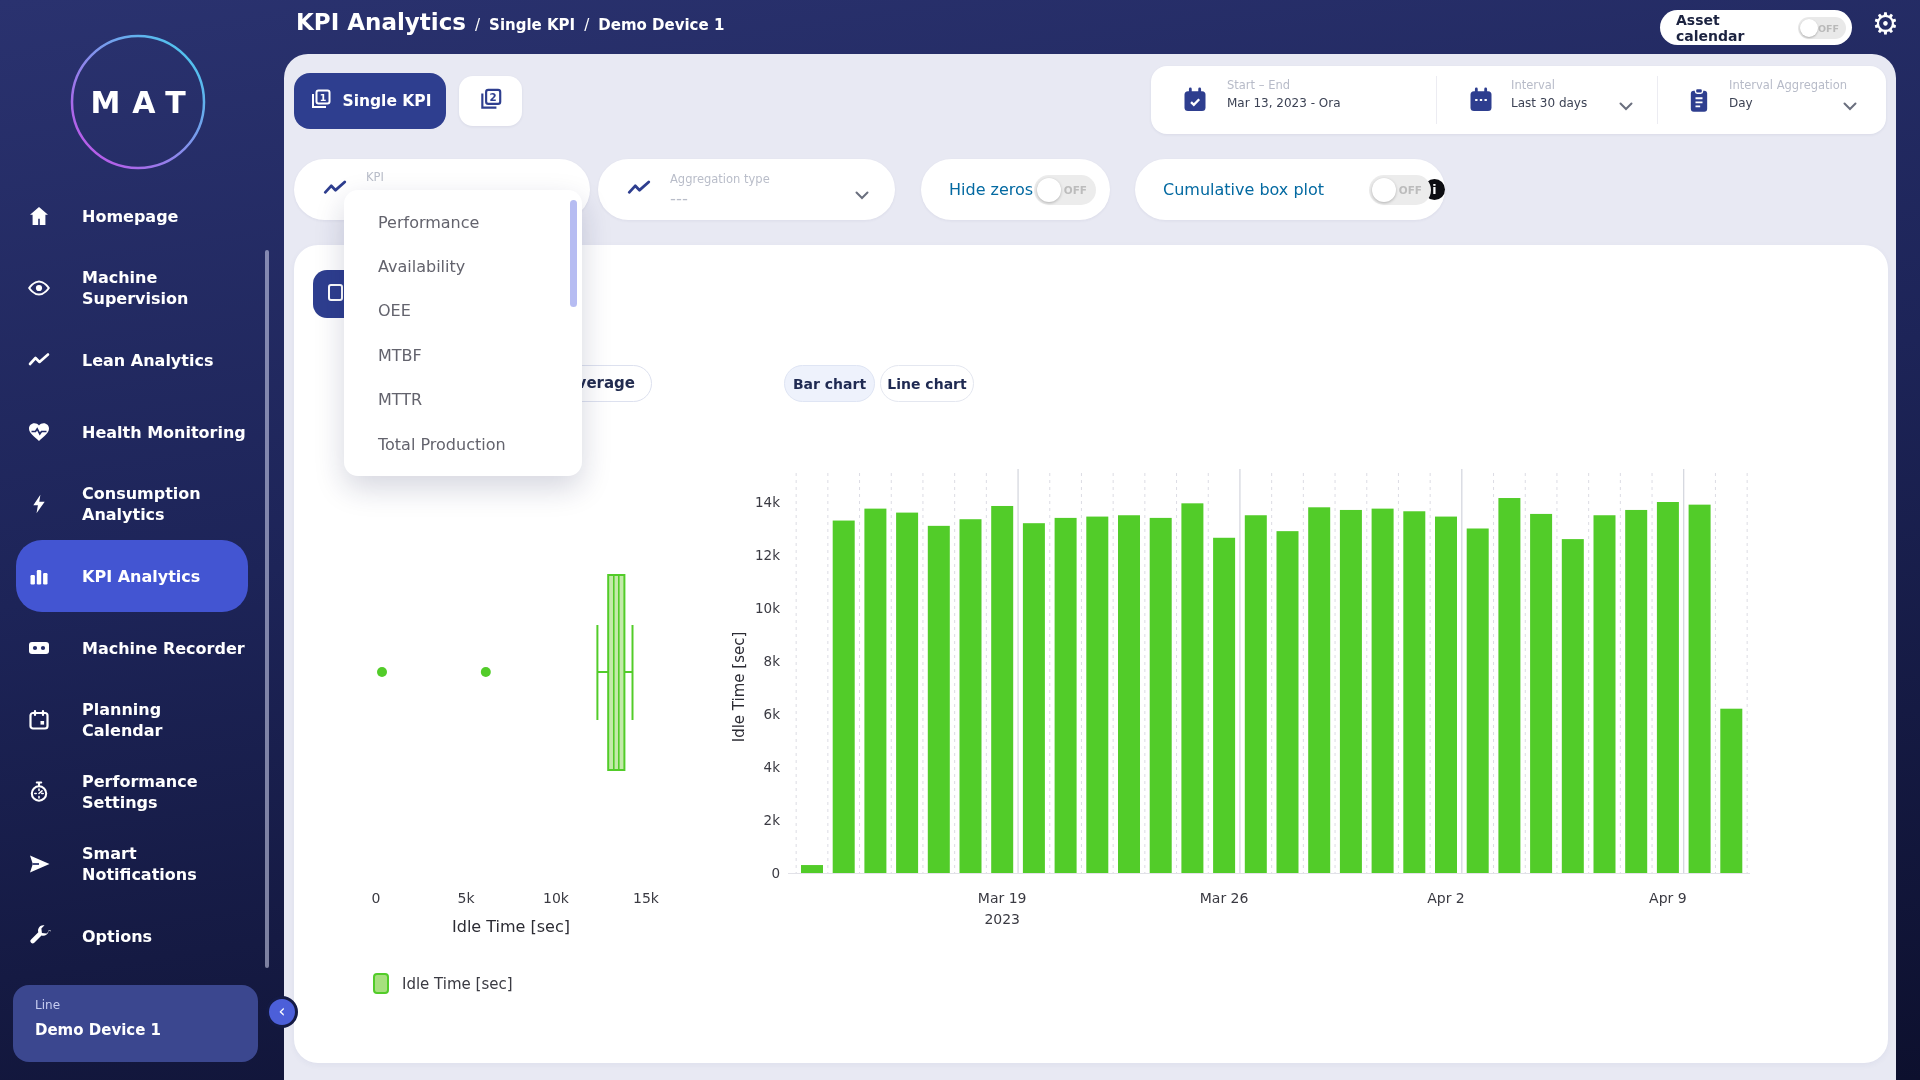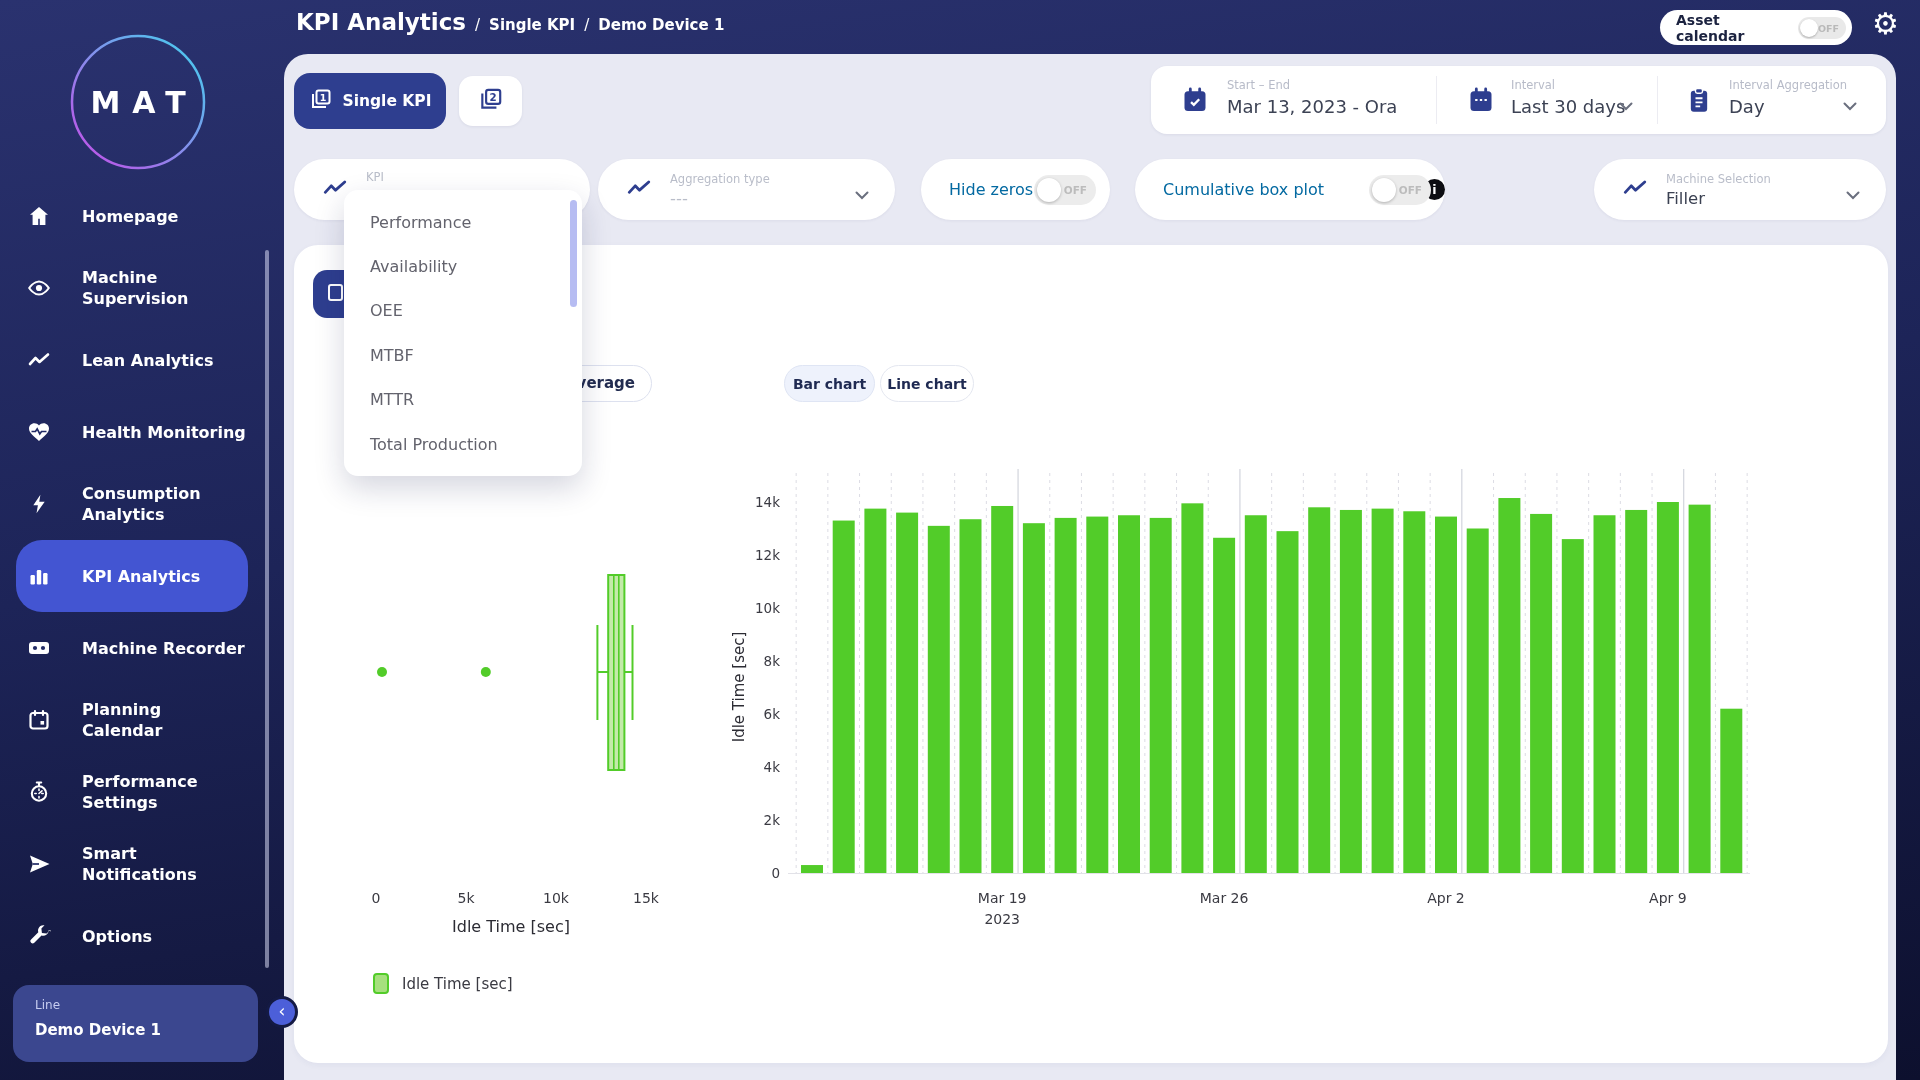--- a/index.html
+++ b/index.html
@@ -57,21 +57,21 @@
                 font-size:15.5px; font-weight:700; cursor:pointer; }
   .btn-multi { left:175px; top:22px; width:63px; height:50px; background:#fff; border-radius:14px;
                display:flex; align-items:center; justify-content:center; cursor:pointer;
                box-shadow:0 1px 3px rgba(30,40,90,.07); }
 
   .datebar { left:867px; top:12px; width:735px; height:68px; background:#fff; border-radius:16px;
              box-shadow:0 1px 3px rgba(30,40,90,.07); }
   .datebar > * { position:absolute; }
   .db-divider { width:1px; top:10px; bottom:10px; background:#ececf2; }
   .db-label { font-size:11.5px; color:#b7bbc8; }
-  .db-value { font-size:18px; color:#3c4254; font-weight:500; margin-top:4px; white-space:nowrap; }
+  .db-value { font-size:12px; color:#3c4254; font-weight:500; margin-top:4px; white-space:nowrap; }
   .chev { width:14px; height:9px; }
 
   .pill { top:105px; height:61px; background:#fff; border-radius:31px; display:flex; align-items:center;
           padding-left:28px; gap:18px; box-shadow:0 1px 3px rgba(30,40,90,.06); }
   .pill-label { font-size:11.5px; color:#b9bdc9; }
   .pill-value { font-size:16.5px; color:#3b4152; margin-top:3px; }
   .pill-text { font-size:16px; color:#0369a1; }
   .pill .chev { position:absolute; right:26px; top:26px; }
   .pill-kpi  { left:10px;  width:296px; }
   .pill-agg  { left:314px; width:297px; }
@@ -100,21 +100,21 @@
             display:flex; align-items:center; justify-content:center; cursor:pointer; }
   .ct-bar  { left:490px; width:91px; background:#eef2fc; border:1.5px solid #dfe5f4; }
   .ct-line { left:586px; width:94px; background:#fff;   border:1.5px solid #e4e7f0; }
   .boxplot-wrap { left:50px; top:180px; width:420px; height:520px; }
   .barchart-wrap { left:436px; top:180px; width:1158px; height:585px; }
   .legend { left:79px; top:728px; display:flex; align-items:center; gap:13px; }
   .legend-swatch { width:16px; height:21px; background:#a6e07e; border:2.5px solid #52cc29; border-radius:4px; }
   .legend-text { font-size:15px; color:#3a3a42; }
 
   .dropdown { left:60px; top:136px; width:238px; height:286px; background:#fff; border-radius:14px;
-              box-shadow:0 12px 30px rgba(20,30,80,.18); z-index:50; padding:10px 8px; position:absolute; }
+              box-shadow:0 12px 30px rgba(20,30,80,.18); z-index:50; padding:10px 16px; position:absolute; }
   .dd-item { height:44.4px; display:flex; align-items:center; padding-left:18px; font-size:16px;
              color:#63636d; cursor:pointer; }
   .dd-scroll { position:absolute; right:5px; top:10px; width:7px; height:107px; background:#b6bcf2; border-radius:4px; }
 </style>
 </head>
 <body>
 
 <aside class="sidebar">
   <div class="logo-wrap">
     <svg width="156" height="152" viewBox="0 0 156 152">
@@ -364,36 +364,20 @@
 
   <div class="pill pill-cum" style="position:absolute;">
     <span class="pill-text">Cumulative box plot</span>
     <span class="info-dot">i</span>
     <span class="toggle">
       <span class="knob"></span>
       <span class="off">OFF</span>
     </span>
   </div>
 
-  <div class="pill pill-mach" style="position:absolute;">
-    <span>
-      <svg width="26" height="26" viewBox="0 0 24 24">
-          <path d="M3 16l5.5-6 4 4L21 6.5" stroke="#2e3e8f" stroke-width="2.6" fill="none" stroke-linecap="round" stroke-linejoin="round"></path>
-        </svg>
-    </span>
-    <div>
-      <div class="pill-label">Machine Selection</div>
-      <div class="pill-value">Filler</div>
-    </div>
-    <span class="chev">
-      <svg width="14" height="9" viewBox="0 0 14 9">
-          <path d="m1.5 1.5 5.5 5.5L12.5 1.5" stroke="#6a6f7e" stroke-width="2" fill="none" stroke-linecap="round"></path>
-        </svg>
-    </span>
-  </div>
 
   <div class="main-card">
     <div class="hidden-btn">
       <span class="mini-sq"></span>
     </div>
     <div class="avg-pill">Average</div>
     <div class="ct-btn ct-bar">Bar chart</div>
     <div class="ct-btn ct-line">Line chart</div>
 
     <div class="boxplot-wrap">

